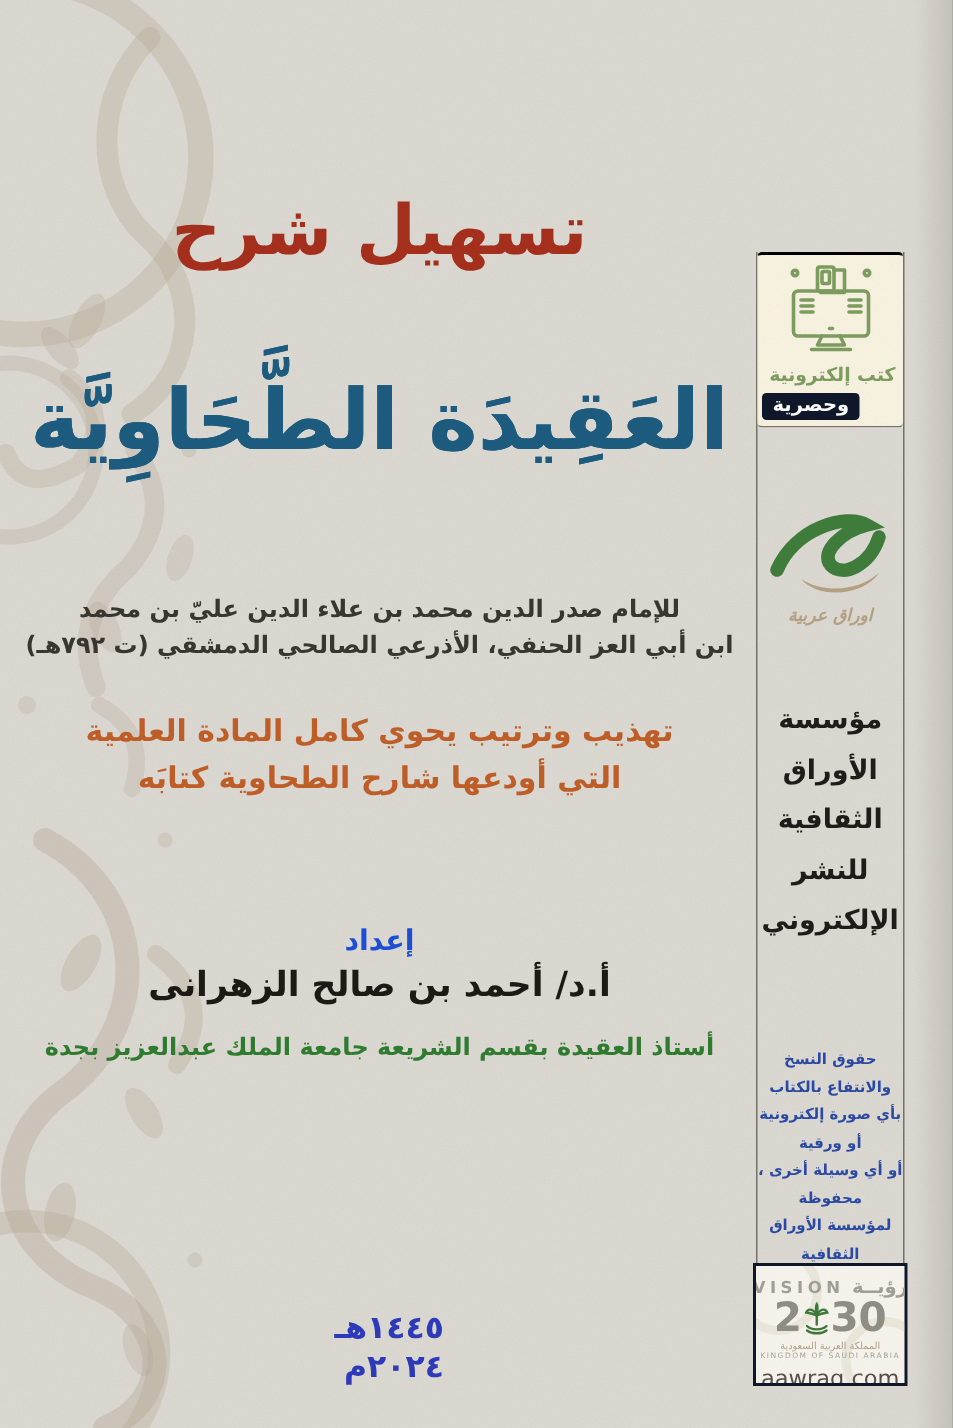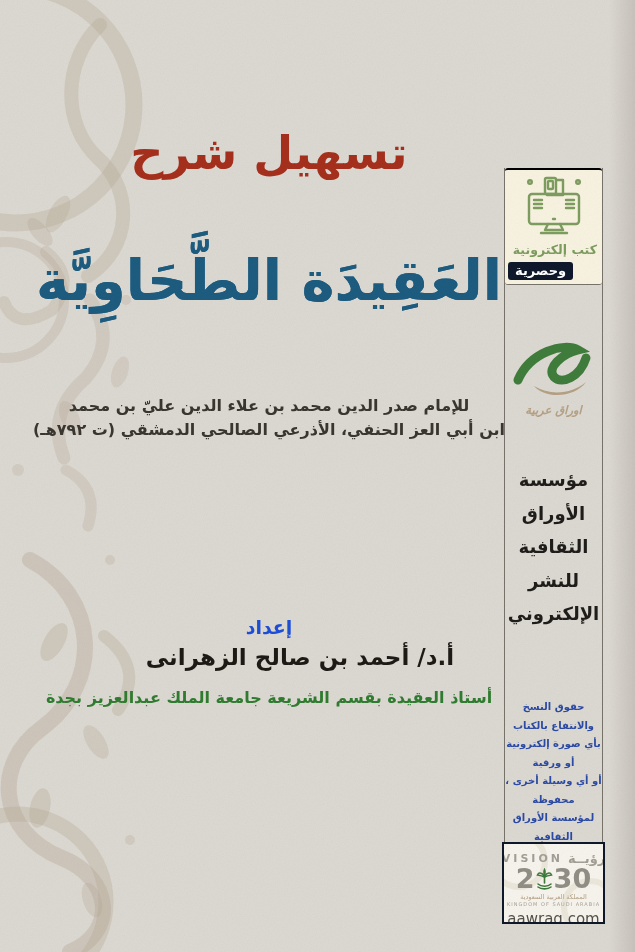--- a/index.html
+++ b/index.html
@@ -9,28 +9,28 @@
     font-family:"DejaVu Sans", sans-serif;
   }
   .texture{position:absolute; inset:0; mix-blend-mode:multiply; pointer-events:none;}
   .ornament{position:absolute; left:0; top:0; pointer-events:none;}
   .edge-shadow{
     position:absolute; right:0; top:0; width:26px; height:100%;
     background:linear-gradient(to right, rgba(90,84,72,0), rgba(90,84,72,.16));
   }
 
   
-  .centered{position:absolute; left:0; width:506px; text-align:center; direction:rtl;margin-left:16px;}
+  .centered{position:absolute; left:0; width:506px; text-align:center; direction:rtl;}
   .kicker{top:126px; font-size:46px; font-weight:600; color:#a52f1c; letter-spacing:0;}
   .book-title{top:248px; font-size:56px; font-weight:bold; color:#1d5c80;
     text-shadow:0 0 0 #1d5c80;}
   .author{top:394px; font-size:16px; font-weight:bold; color:#39352f; line-height:24px;}
   .subtitle{top:472px; font-size:20px; font-weight:bold; color:#c05e28; line-height:31px;}
   .prep-label{top:616px; font-size:19px; font-weight:bold; color:#1d4ed8;}
-  .prep-name{top:644px; font-size:23px; font-weight:bold; color:#1d1a15;padding-left:31px;}
+  .prep-name{top:644px; font-size:23px; font-weight:bold; color:#1d1a15;}
   .prep-affil{top:688px; font-size:16px; font-weight:bold; color:#2f7c2f;}
   .date-block{
     position:absolute; top:872px; left:150px; width:146px;
     direction:rtl; text-align:right; color:#2d3abc; font-weight:bold;
     font-size:21px; line-height:26px;
   }
 
   
   .sidebar{
     position:absolute; left:504px; top:168px; width:97px; height:756px;
@@ -118,25 +118,33 @@
 
   <div class="centered kicker">تسهيل شرح</div>
 
   <div class="centered book-title">العَقِيدَة الطَّحَاوِيَّة</div>
 
   <div class="centered author">
     <div>للإمام صدر الدين محمد بن علاء الدين عليّ بن محمد</div>
     <div>ابن أبي العز الحنفي، الأذرعي الصالحي الدمشقي (ت ٧٩٢هـ)</div>
   </div>
 
+  <div class="centered subtitle">
+    <div>تهذيب وترتيب يحوي كامل المادة العلمية</div>
+    <div>التي أودعها شارح الطحاوية كتابَه</div>
+  </div>
 
   <div class="centered prep-label">إعداد</div>
   <div class="centered prep-name">أ.د/ أحمد بن صالح الزهرانى</div>
   <div class="centered prep-affil">أستاذ العقيدة بقسم الشريعة جامعة الملك عبدالعزيز  بجدة</div>
 
+  <div class="date-block">
+    <div>١٤٤٥هـ</div>
+    <div>٢٠٢٤م</div>
+  </div>
 
   <div class="sidebar">
 
     <div class="ebadge">
       <svg width="74" height="62" viewBox="0 0 74 62" fill="none" stroke="#7d9d5f" stroke-width="2.4" stroke-linecap="round" stroke-linejoin="round">
         <circle cx="13" cy="7" r="1.8"></circle>
           <circle cx="61" cy="7" r="1.8"></circle>
         <rect x="28" y="3" width="11" height="16" rx="1.5"></rect>
         <rect x="31" y="6" width="5" height="8" rx="1"></rect>
         <path d="M39 5 h7 v15 h-16"></path>

